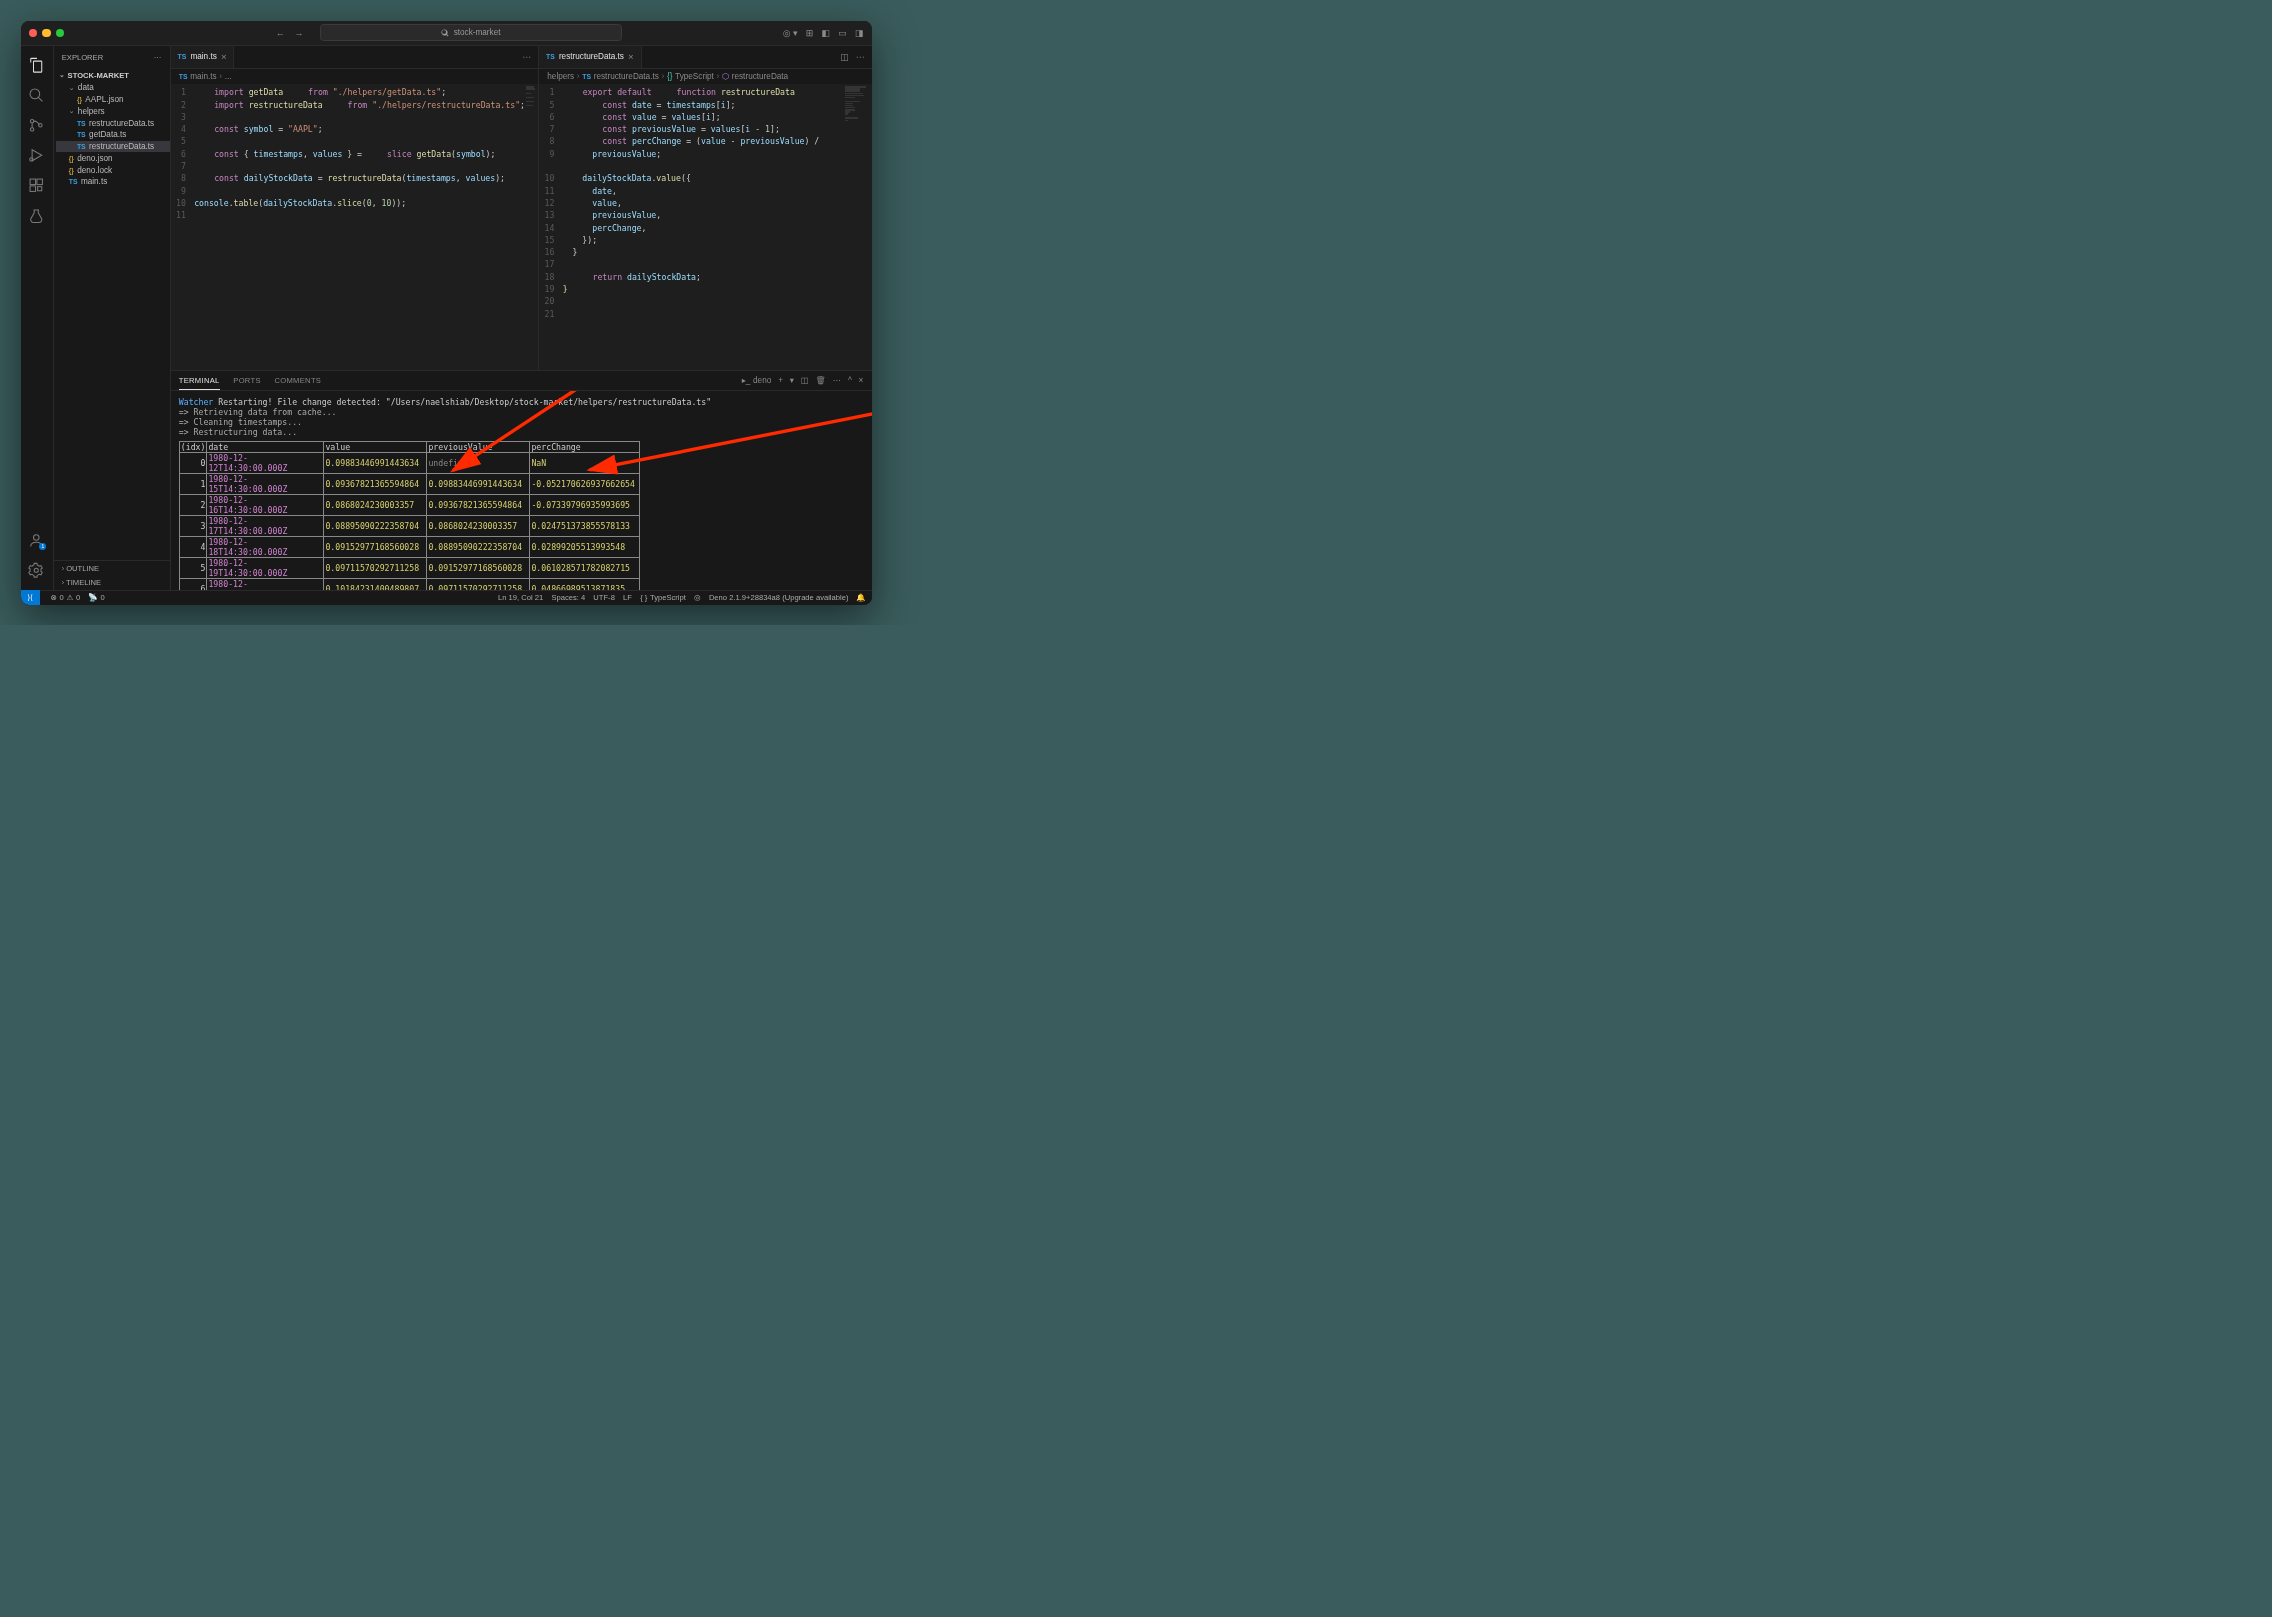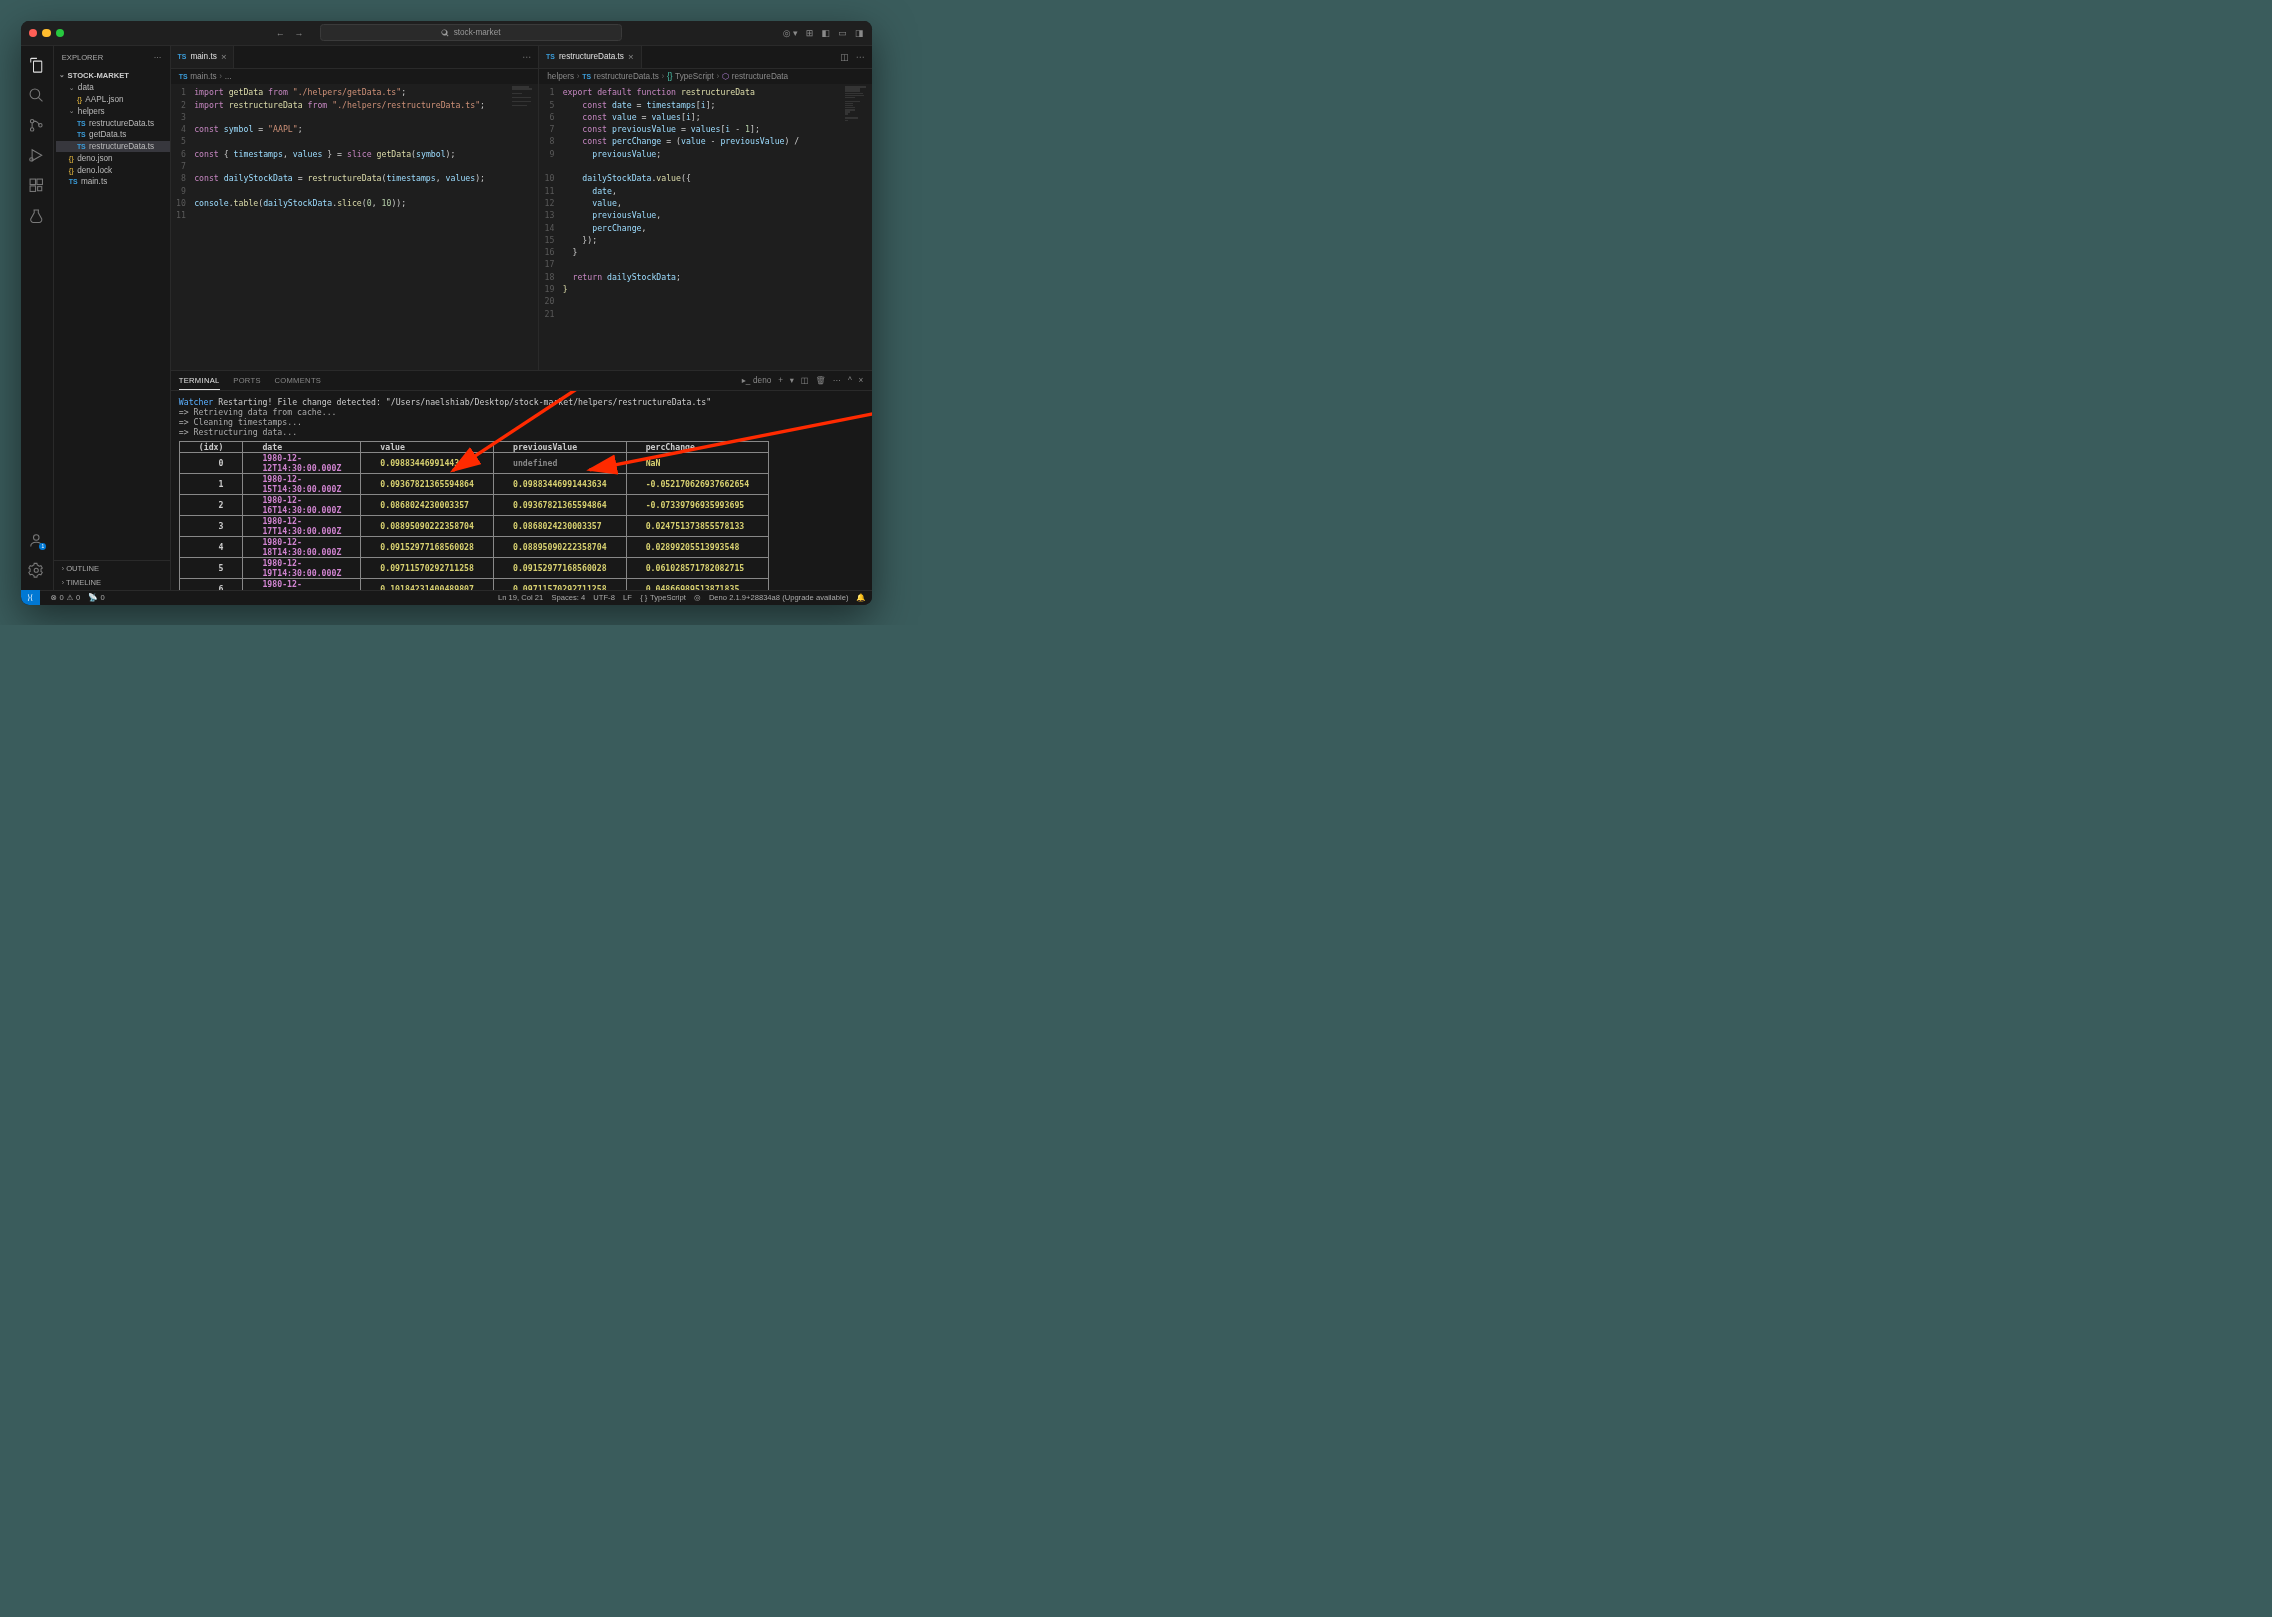--- a/index.html
+++ b/index.html
@@ -189,21 +189,21 @@
     position:relative;
   }
   .gutter {
     text-align: right;
     color: #5a5a5a;
     padding: 2.7px 8.2px 2.7px 5.5px;
     user-select: none;
   }
   .code-lines { padding: 2.7px 0; white-space: pre; flex:1; }
   
-  .kw { color: #c586c0; }
+  .kw { color: #c586c0; margin-left: 20px; }
   .fn { color: #dcdcaa; }
   .st { color: #ce9178; }
   .vn { color: #9cdcfe; }
   .nm { color: #b5cea8; }
   .minimap { width: 27.5px; background: #1e1e1e; position:relative; }
   .minimap-code { position:absolute; top:2.7px; right:1.4px; left:1.4px; opacity:0.25; }
   .minimap-code div { height:1.4px; margin-bottom:0.7px; background:#777; }
 
   
   .panel {
@@ -239,23 +239,23 @@
   .watcher { color: #5bb0ff; }
   .log { color: #aaa; }
   .tbl {
     margin-top: 4.1px;
     border: 0.7px solid #888;
     border-collapse: collapse;
     color: #ccc;
   }
   .tbl th, .tbl td {
     border: 0.7px solid #888;
-    padding: 0 19px;
+    padding: 0 1px;
     text-align: left;
-    font-weight: bold;
+    font-weight: normal;
   }
   .tbl td.idx { text-align:right; }
   .tbl td.date { color: #d084d0; }
   .tbl td.val { color: #d7d070; }
   .tbl td.undef { color: #888; }
   .tbl td.nan { color: #d7d070; }
 
   .arrow {
     position: absolute;
     pointer-events:none;

